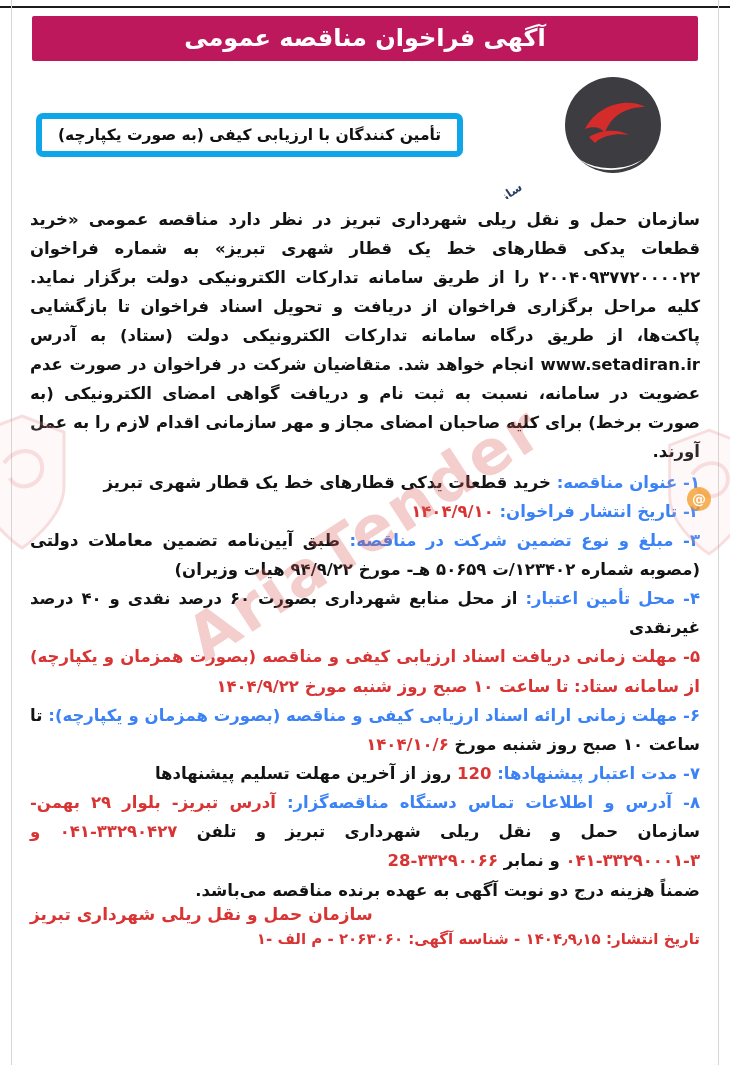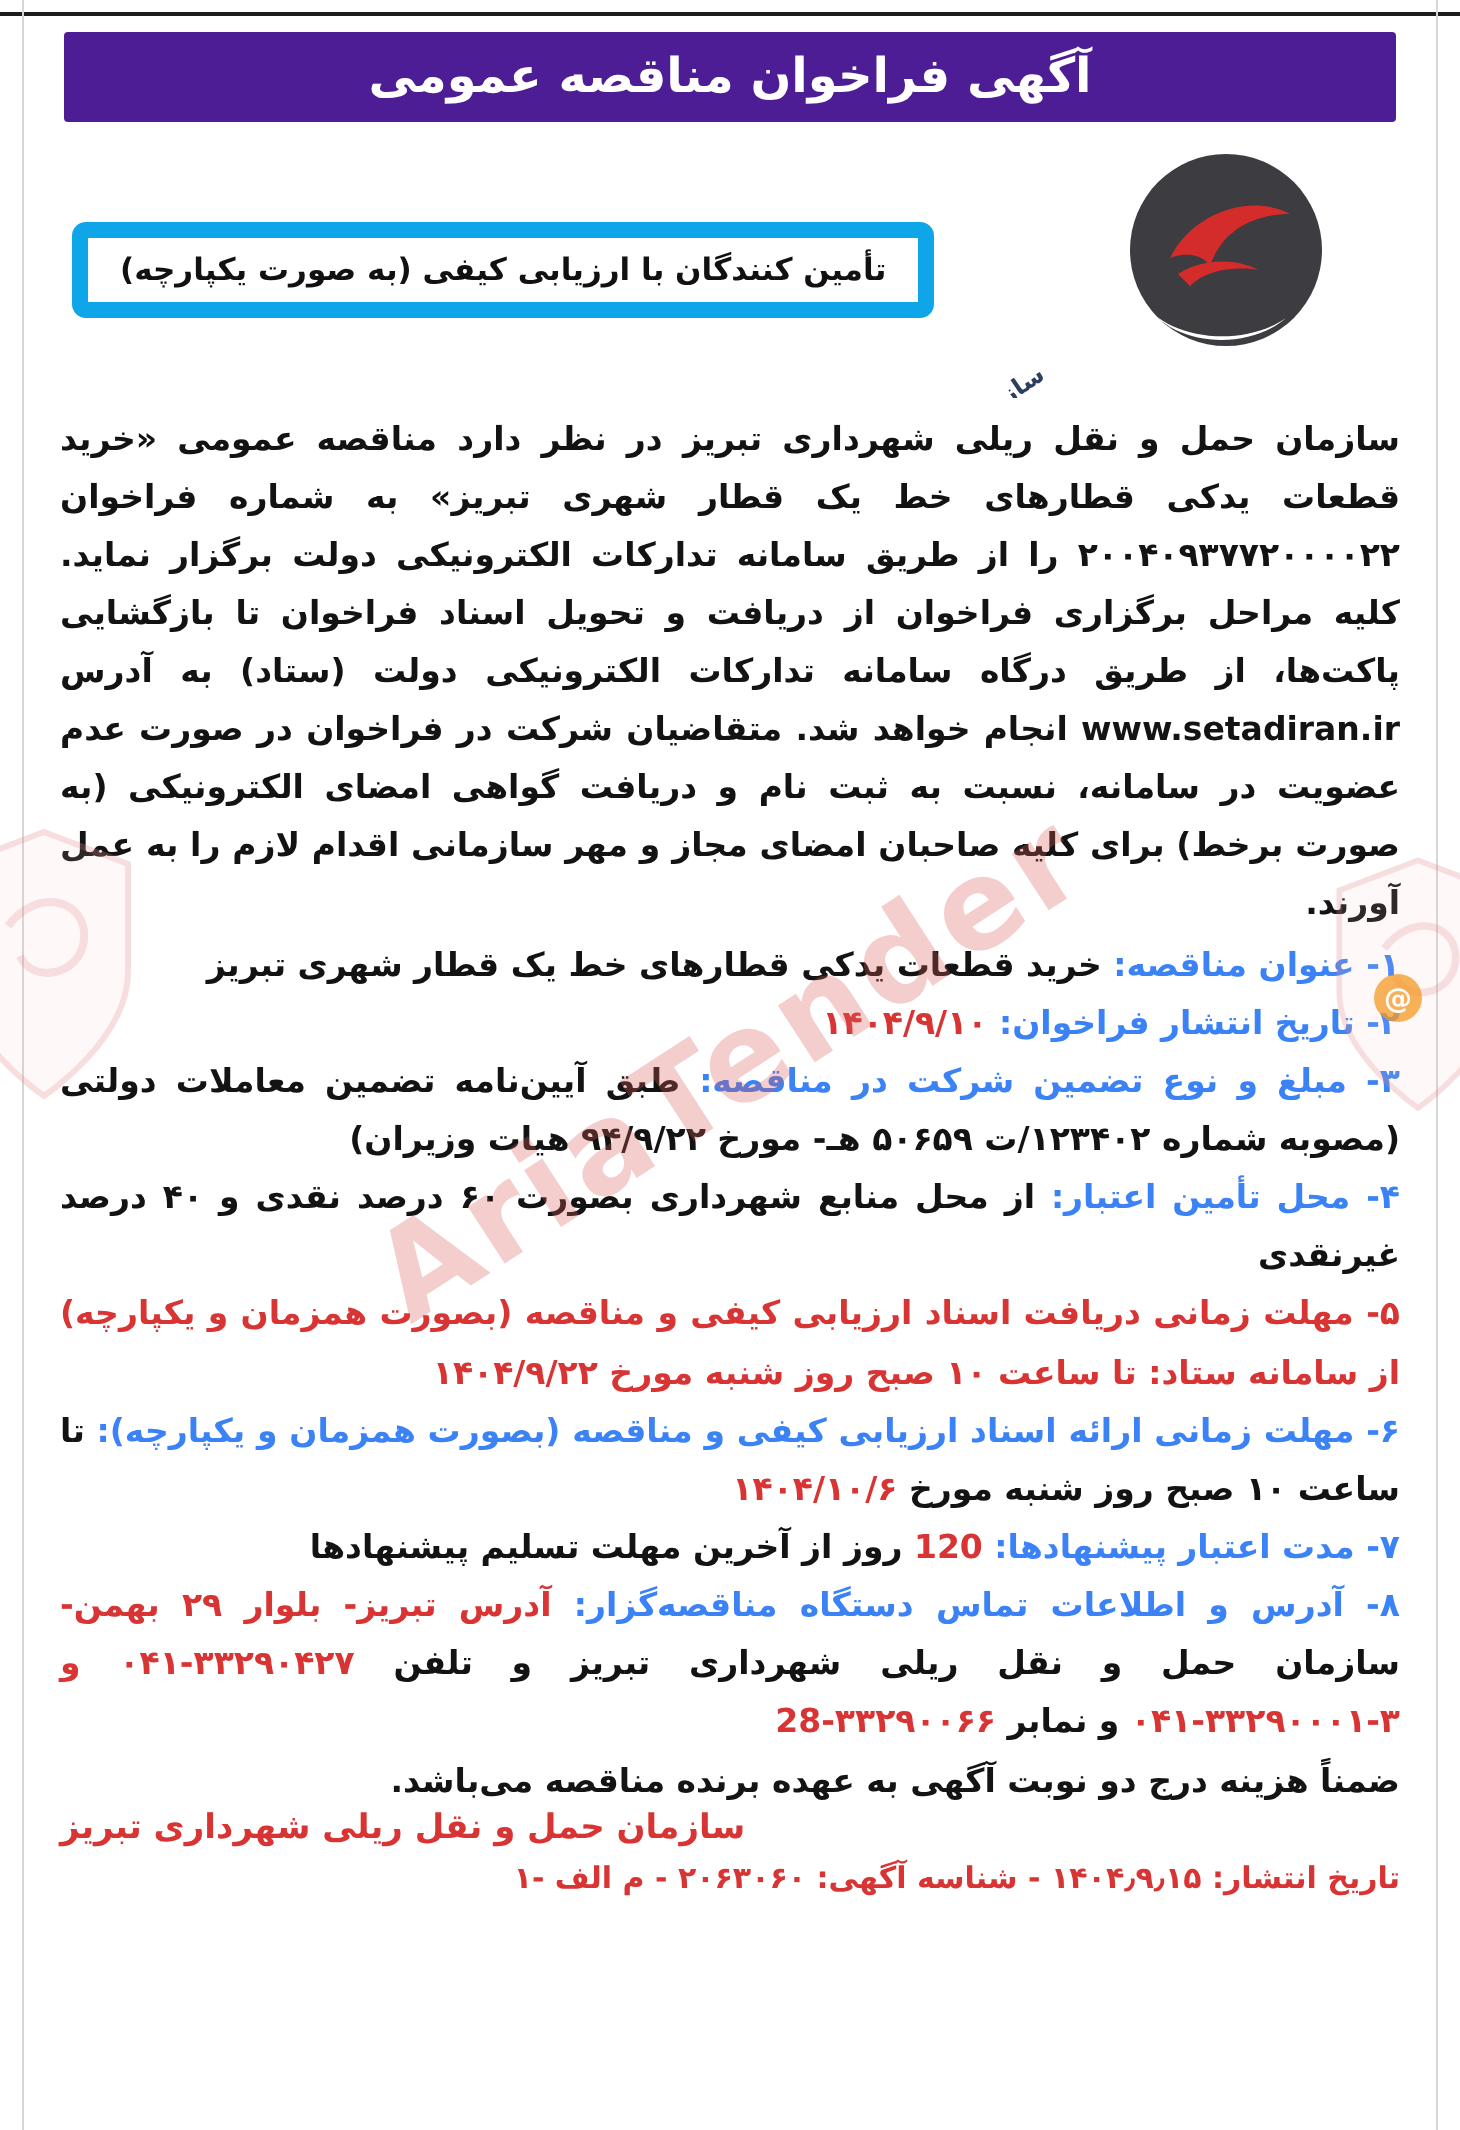--- a/index.html
+++ b/index.html
@@ -8,29 +8,29 @@
     font-family:"DejaVu Sans","Liberation Sans",sans-serif;
     color:#141414;
   }
   .rule-top{position:absolute;top:6px;left:0;right:0;border-top:2.5px solid #1c1c1c;}
   .rule-left{position:absolute;top:0;bottom:0;left:11px;border-left:1px solid #d6d6d6;}
   .rule-right{position:absolute;top:0;bottom:0;right:11px;border-right:1px solid #d6d6d6;}
 
   .page{position:absolute;top:12px;left:28px;right:28px;bottom:10px;direction:rtl;z-index:1;}
 
   .banner{
-    background:#4c1d95;color:#ffffff;text-align:center;
+    background:#be185d;color:#ffffff;text-align:center;
     font-size:24px;font-weight:bold;letter-spacing:0;
     padding:8px 0 9px;margin:4px 4px 10px;border-radius:2px;
   }
 
   .header-row{display:flex;direction:rtl;justify-content:space-between;align-items:center;margin:0 2px 6px;}
   .logo-wrap{width:215px;height:128px;flex:0 0 auto;position:relative;}
   .supplier-box{
-    border:8px solid #0ea5e9;border-radius:7px;
+    border:6px solid #0ea5e9;border-radius:7px;
     padding:7px 16px;font-size:15.5px;font-weight:bold;color:#111;
     margin-left:6px;white-space:nowrap;
   }
 
   .body-text{
     font-size:16.5px;line-height:1.76;font-weight:700;color:#131313;
     text-align:justify;margin:0 2px;
   }
   .intro{margin-bottom:2px;}
   .item{margin:0 2px;}

